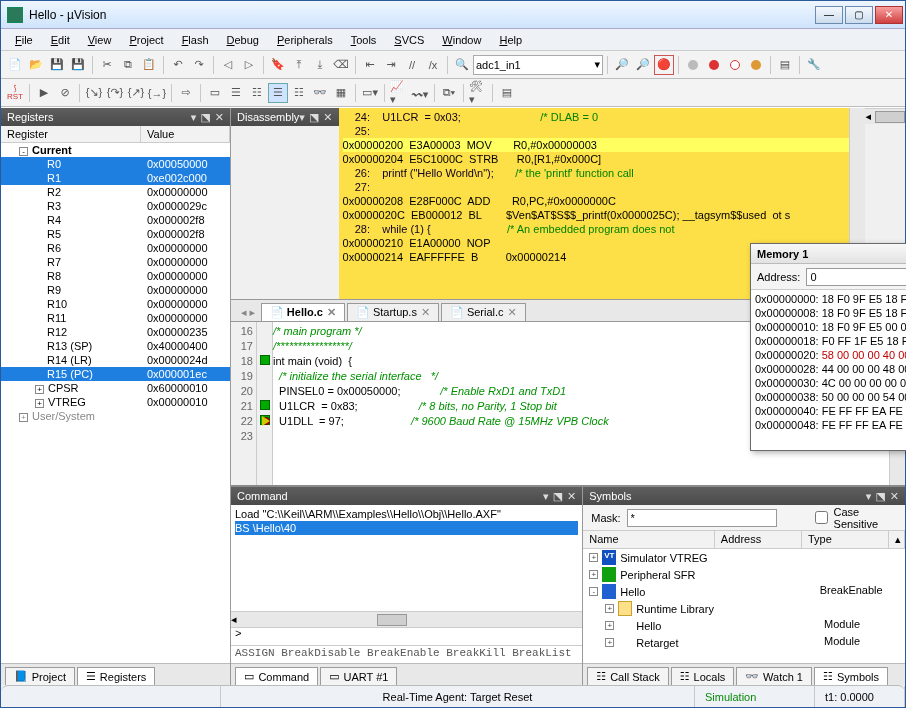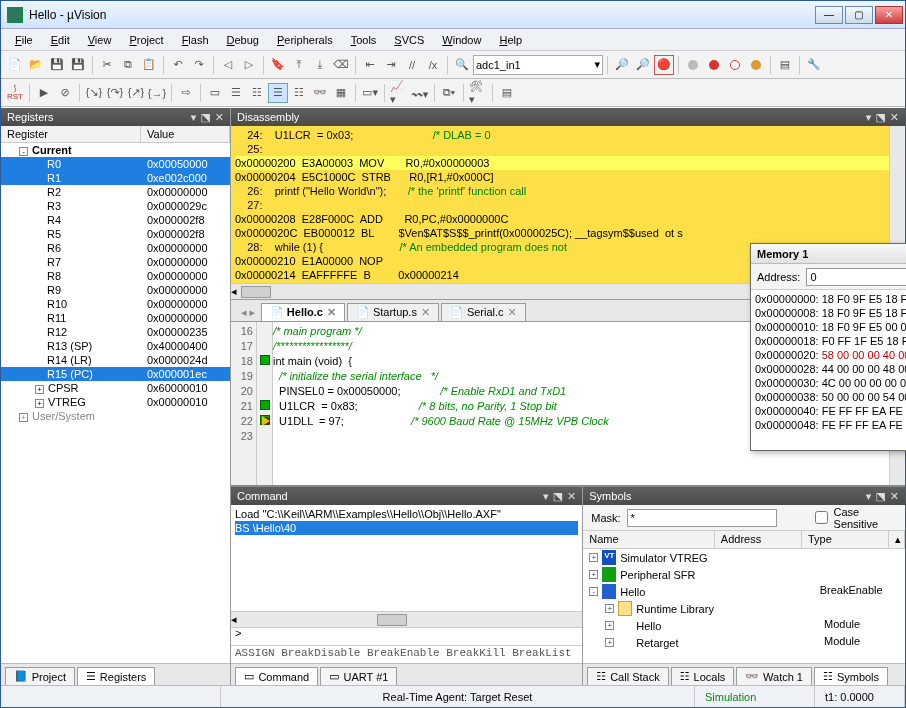--- a/index.html
+++ b/index.html
@@ -28,21 +28,21 @@
   .reg-header div { padding:2px 6px; border-right:1px solid #ccc;}
   .reg-header .c1{ width:140px;} .reg-header .c2{ flex:1;}
   .reg-row { display:flex; }
   .reg-row .c1{ width:140px; padding:1px 6px 1px 46px;} 
   .reg-row .c2{ flex:1; padding:1px 6px;}
   .reg-group { padding:1px 6px 1px 18px; font-weight:normal;}
   .reg-row.sel,.reg-row.sel .c1,.reg-row.sel .c2 { background:#1e7fe0; color:#fff;}
   .pane-tabs { height:22px; background:#e8e8e8; border-top:1px solid #bbb; display:flex; align-items:flex-end; padding:0 4px; gap:2px;}
   .pane-tab { border:1px solid #9c9c9c; border-bottom:none; background:#f4f4f4; padding:2px 8px; font-size:11px; display:flex; align-items:center; gap:4px;}
   .pane-tab.active { background:#fff;}
-  .disasm { height:192px; display:flex; flex-direction:column; border-bottom:1px solid #999;}
+  .disasm { height:192px; display:flex; flex-direction:row; border-bottom:1px solid #999;}
   .disasm-body { flex:1; background:#fde047; font-family:"Courier New",monospace; font-size:12px; overflow:hidden; position:relative; padding:2px 0 0 4px; line-height:14px;}
   .disline { white-space:pre; }
   .disline.src { color:#102; } .disline.src .cm{ color:#008000;}
   .disline.hl { background:#ffff60;}
   .hscroll { height:16px; background:#e8e8e8; border-top:1px solid #ccc; display:flex; align-items:center;}
   .hscroll .thumb{ width:30px; height:12px; background:#cfcfcf; border:1px solid #999; margin-left:4px;}
   .editor-area { flex:1; display:flex; flex-direction:column; min-height:0;}
   .editor-tabs { height:22px; background:#e8e8e8; display:flex; align-items:flex-end; padding:0 4px; gap:2px; border-bottom:1px solid #999;}
   .editor-tabs .et { border:1px solid #999; border-bottom:none; background:#f0f0f0; padding:2px 8px; display:flex; align-items:center; gap:4px;}
   .editor-tabs .et.active{ background:#fff; font-weight:bold;}
@@ -71,21 +71,21 @@
   .sym-header .s1{flex:1.6;} .sym-header .s2{flex:1;} .sym-header .s3{flex:1;}
   .sym-row{ display:flex;}
   .sym-row div{ padding:1px 6px;}
   .sym-row .s1{flex:1.6; display:flex; align-items:center; gap:4px;} .sym-row .s2{flex:1;} .sym-row .s3{flex:1;}
   .tree-exp{ width:9px;height:9px;border:1px solid #888; font-size:8px; line-height:7px; text-align:center; color:#444; background:#fff;}
   .ico{ width:14px;height:15px; display:inline-block;}
   .ico.vt{ background:#1050c0;color:#fff;font-size:8px;font-weight:bold;text-align:center;line-height:12px;}
   .ico.sfr{ background:#10a010;}
   .ico.app{ background:#2060d0;}
   .ico.fold{ background:#ffe08a;border:1px solid #c9a22b;}
-  .statusbar { height:22px; border-top:1px solid #bbb; background:#eef1f6; display:flex; align-items:center; font-size:11px;}
+  .statusbar { height:22px; border-top:1px solid #bbb; background:#eef1f6; display:flex; align-items:center; font-size:11px;border-radius:7px;}
   .statusbar .cell{ padding:0 10px; border-right:1px solid #c8c8c8; height:100%; display:flex; align-items:center;}
   .statusbar .sim{ color:#0a8a0a;}
   .memory-win { position:absolute; left:519px; top:135px; width:332px; height:208px; background:#f4f4f4; border:1px solid #6a6a6a; box-shadow:2px 2px 6px rgba(0,0,0,.3); display:flex; flex-direction:column;}
   .memory-win .mtitle{ height:20px; background:linear-gradient(#f8f8f8,#e2e2e2); border-bottom:1px solid #bbb; display:flex; align-items:center; padding:0 6px; justify-content:space-between; font-weight:bold;}
   .memory-win .maddr{ height:26px; display:flex; align-items:center; gap:6px; padding:0 6px; border-bottom:1px solid #ccc;}
   .memory-win .maddr input{ flex:1; height:18px; border:1px solid #999; padding:0 3px;}
   .memory-win .mbody{ flex:1; background:#fff; font-family:"Courier New",monospace; font-size:12px; padding:2px 4px; line-height:14px; overflow:hidden;}
   .memory-win .mrow{ white-space:pre;}
   .memory-win .mrow.red .bytes{ color:#c00000;}
   .vscroll { width:16px; background:#e8e8e8; border-left:1px solid #ccc;}

